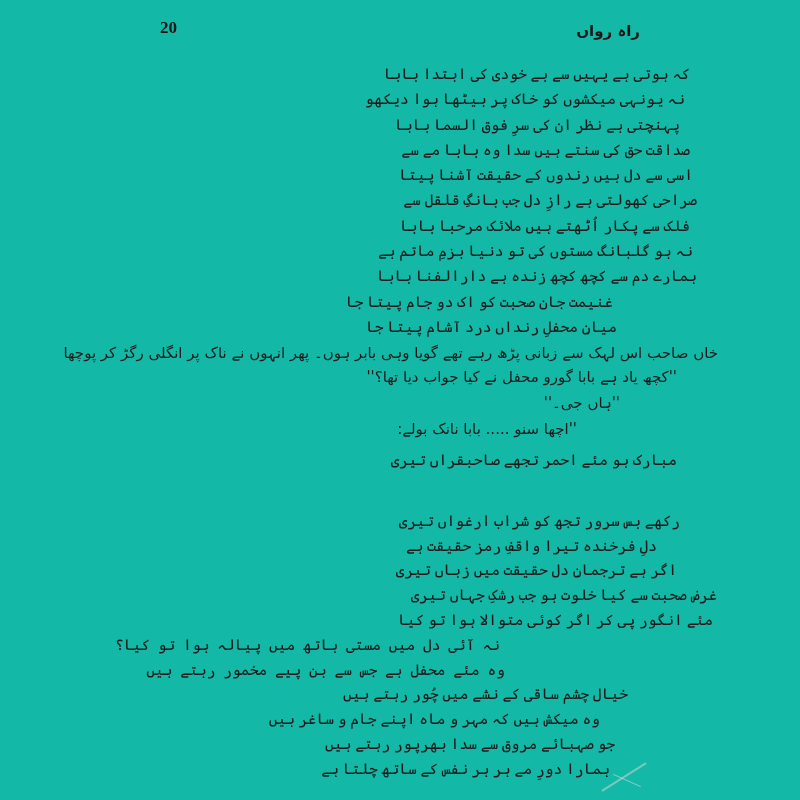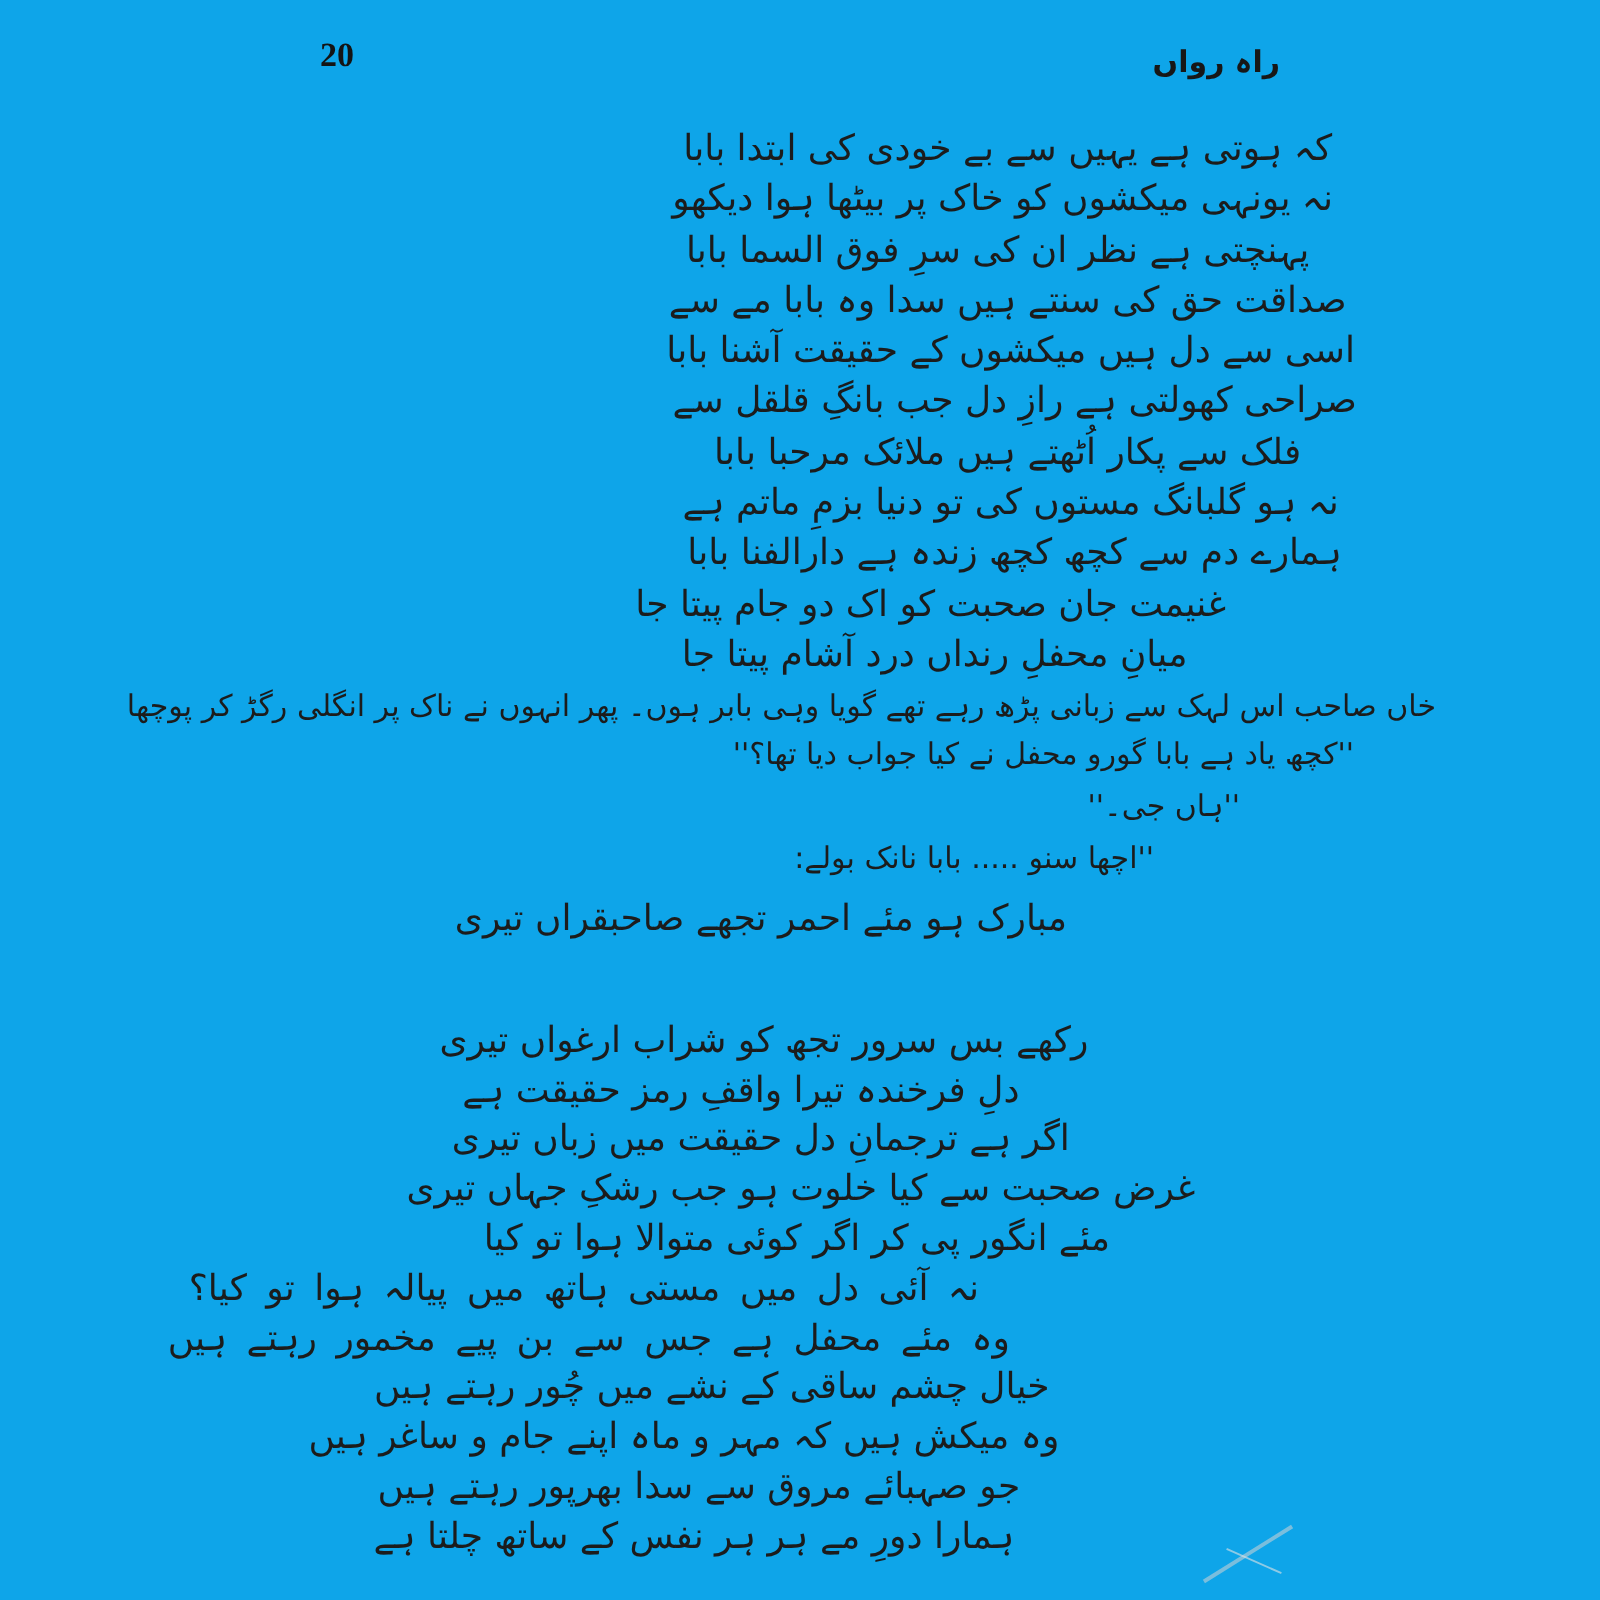--- a/index.html
+++ b/index.html
@@ -7,39 +7,40 @@
     width:800px;height:800px;
     background:#ffffff;
     font-family:"DejaVu Sans", sans-serif;
     color:#1f1f1f;
     overflow:hidden;
     position:relative;
   }
   .page{
     position:absolute;inset:0;
     direction:rtl;
-    background:#0ea5e9;
+    background:#14b8a6;
   }
   
   .page-num{
     position:absolute;left:160px;top:18px;
     font-family:"Liberation Serif", serif;
     font-weight:bold;font-size:17px;color:#141414;
     direction:ltr;
   }
   .running-title{
     position:absolute;right:160px;top:22px;
     font-size:15px;font-weight:bold;color:#171717;
   }
   
   .poem{
     position:absolute;
-    text-align:center;
-    font-size:18px;
+    text-align:right;
+    font-size:15px;
     color:#1c1c1c;
+    font-family:Liberation Serif, serif;
   }
   .poem .line{
     white-space:nowrap;
     height:25.3px;line-height:25.3px;
   }
   .poem1{top:62px;right:80px;}
   .poem2{top:448px;right:80px;}
   .poem2 .line{height:24.8px;line-height:24.8px;}
 
   .poem1 .line:nth-child(1){padding-left:0;padding-right:30px;}
@@ -99,21 +100,21 @@
 <div class="page">
 
   <span class="page-num">20</span>
   <span class="running-title">راہ رواں</span>
 
   <div class="poem poem1">
     <div class="line">کہ ہوتی ہے یہیں سے بے خودی کی ابتدا بابا</div>
     <div class="line">نہ یونہی میکشوں کو خاک پر بیٹھا ہوا دیکھو</div>
     <div class="line">پہنچتی ہے نظر ان کی سرِ فوق السما بابا</div>
     <div class="line">صداقت حق کی سنتے ہیں سدا وہ بابا مے سے</div>
-    <div class="line">اسی سے دل ہیں میکشوں کے حقیقت آشنا بابا</div>
+    <div class="line">اسی سے دل ہیں رندوں کے حقیقت آشنا پیتا</div>
     <div class="line">صراحی کھولتی ہے رازِ دل جب بانگِ قلقل سے</div>
     <div class="line">فلک سے پکار اُٹھتے ہیں ملائک مرحبا بابا</div>
     <div class="line">نہ ہو گلبانگ مستوں کی تو دنیا بزمِ ماتم ہے</div>
     <div class="line">ہمارے دم سے کچھ کچھ زندہ ہے دارالفنا بابا</div>
     <div class="line">غنیمت جان صحبت کو اک دو جام پیتا جا</div>
     <div class="line">میانِ محفلِ رنداں درد آشام پیتا جا</div>
   </div>
 
   <div class="prose-line prose-paragraph">خاں صاحب اس لہک سے زبانی پڑھ رہے تھے گویا وہی بابر ہوں۔ پھر انہوں نے ناک پر انگلی رگڑ کر پوچھا</div>
   <div class="prose-line dialogue-question">''کچھ یاد ہے بابا گورو محفل نے کیا جواب دیا تھا؟''</div>

